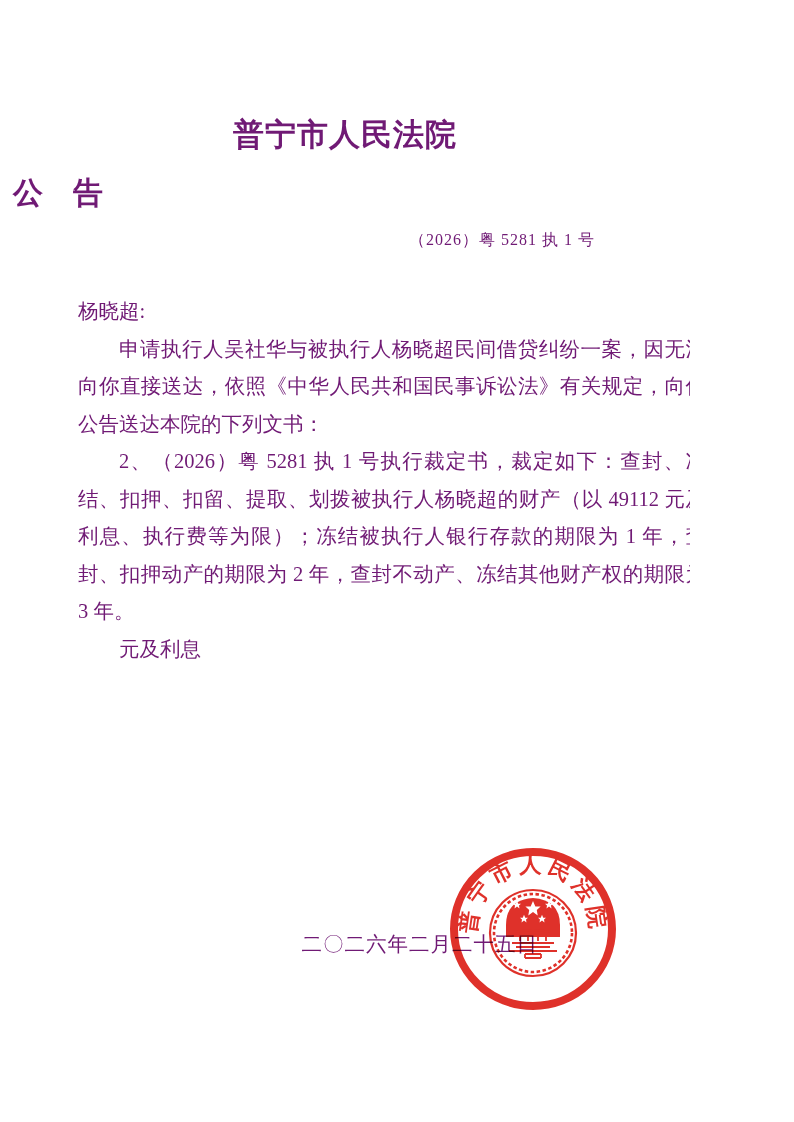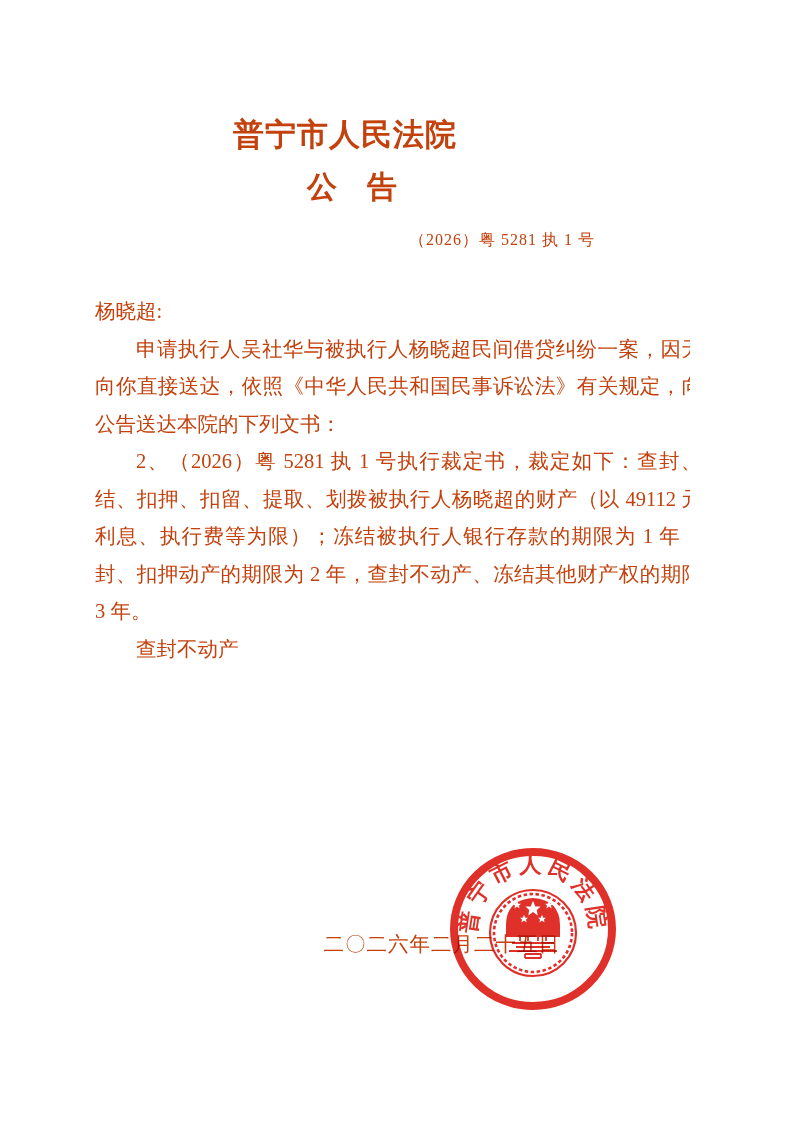--- a/index.html
+++ b/index.html
@@ -7,71 +7,70 @@
     padding: 0;
     background: #ffffff;
   }
   .page {
     position: relative;
     width: 690px;
     height: 1122px;
     background: #ffffff;
     overflow: hidden;
     font-family: "Liberation Serif", "DejaVu Serif", serif;
-    color: #c2410c;
+    color: #701a75;
   }
   .court-name {
     position: absolute;
     top: 114px;
     left: 0;
     width: 100%;
     text-align: center;
     font-size: 31px;
     font-weight: bold;
     letter-spacing: 1px;
     margin: 0;
   }
   .doc-title {
     position: absolute;
     top: 160px;
     left: 0;
     width: 100%;
-    text-align: center;
     font-size: 30px;
     font-weight: bold;
-    margin: 7px;
+    margin: 13px;
   }
   .case-number {
     position: absolute;
     top: 230px;
     right: 95px;
     font-size: 16px;
     letter-spacing: 1px;
   }
   .body-text {
     position: absolute;
     top: 293px;
-    left: 95px;
+    left: 78px;
     width: 628px;
     font-size: 20.5px;
     line-height: 37.5px;
     text-align: justify;
     text-justify: inter-ideograph;
   }
   .body-text p {
     margin: 0;
     text-indent: 2em;
   }
   .body-text p.salutation {
     text-indent: 0;
   }
   .date-line {
     position: absolute;
     top: 930px;
-    right: 130px;
+    right: 152px;
     font-size: 20.5px;
     letter-spacing: 1px;
   }
   .seal {
     position: absolute;
     left: 446px;
     top: 844px;
     width: 174px;
     height: 170px;
     mix-blend-mode: multiply;
@@ -105,21 +104,21 @@
   <h1 class="court-name">普宁市人民法院</h1>
 
   <h2 class="doc-title">公　告</h2>
 
   <div class="case-number">（2026）粤 5281 执 1 号</div>
 
   <div class="body-text">
     <p class="salutation">杨晓超:</p>
     <p>申请执行人吴社华与被执行人杨晓超民间借贷纠纷一案，因无法向你直接送达，依照《中华人民共和国民事诉讼法》有关规定，向你公告送达本院的下列文书：</p>
     <p>2、（2026）粤 5281 执 1 号执行裁定书，裁定如下：查封、冻结、扣押、扣留、提取、划拨被执行人杨晓超的财产（以 49112 元及利息、执行费等为限）；冻结被执行人银行存款的期限为 1 年，查封、扣押动产的期限为 2 年，查封不动产、冻结其他财产权的期限为 3 年。</p>
-    <p>查封不动产</p>
+    <p>元及利息</p>
   </div>
 
   <div class="date-line">二〇二六年二月二十五日</div>
 
   <svg class="seal" viewBox="0 0 174 170" xmlns="http://www.w3.org/2000/svg" style="--seal-color: #dd241c;">
 
     <ellipse class="red-stroke" cx="87" cy="85" rx="79" ry="77" stroke-width="8"></ellipse>
 
     <defs>
       <path id="seal-text-arc" d="M 30.9 94.9 A 57 57 0 1 1 143.1 94.9" fill="none"></path>

